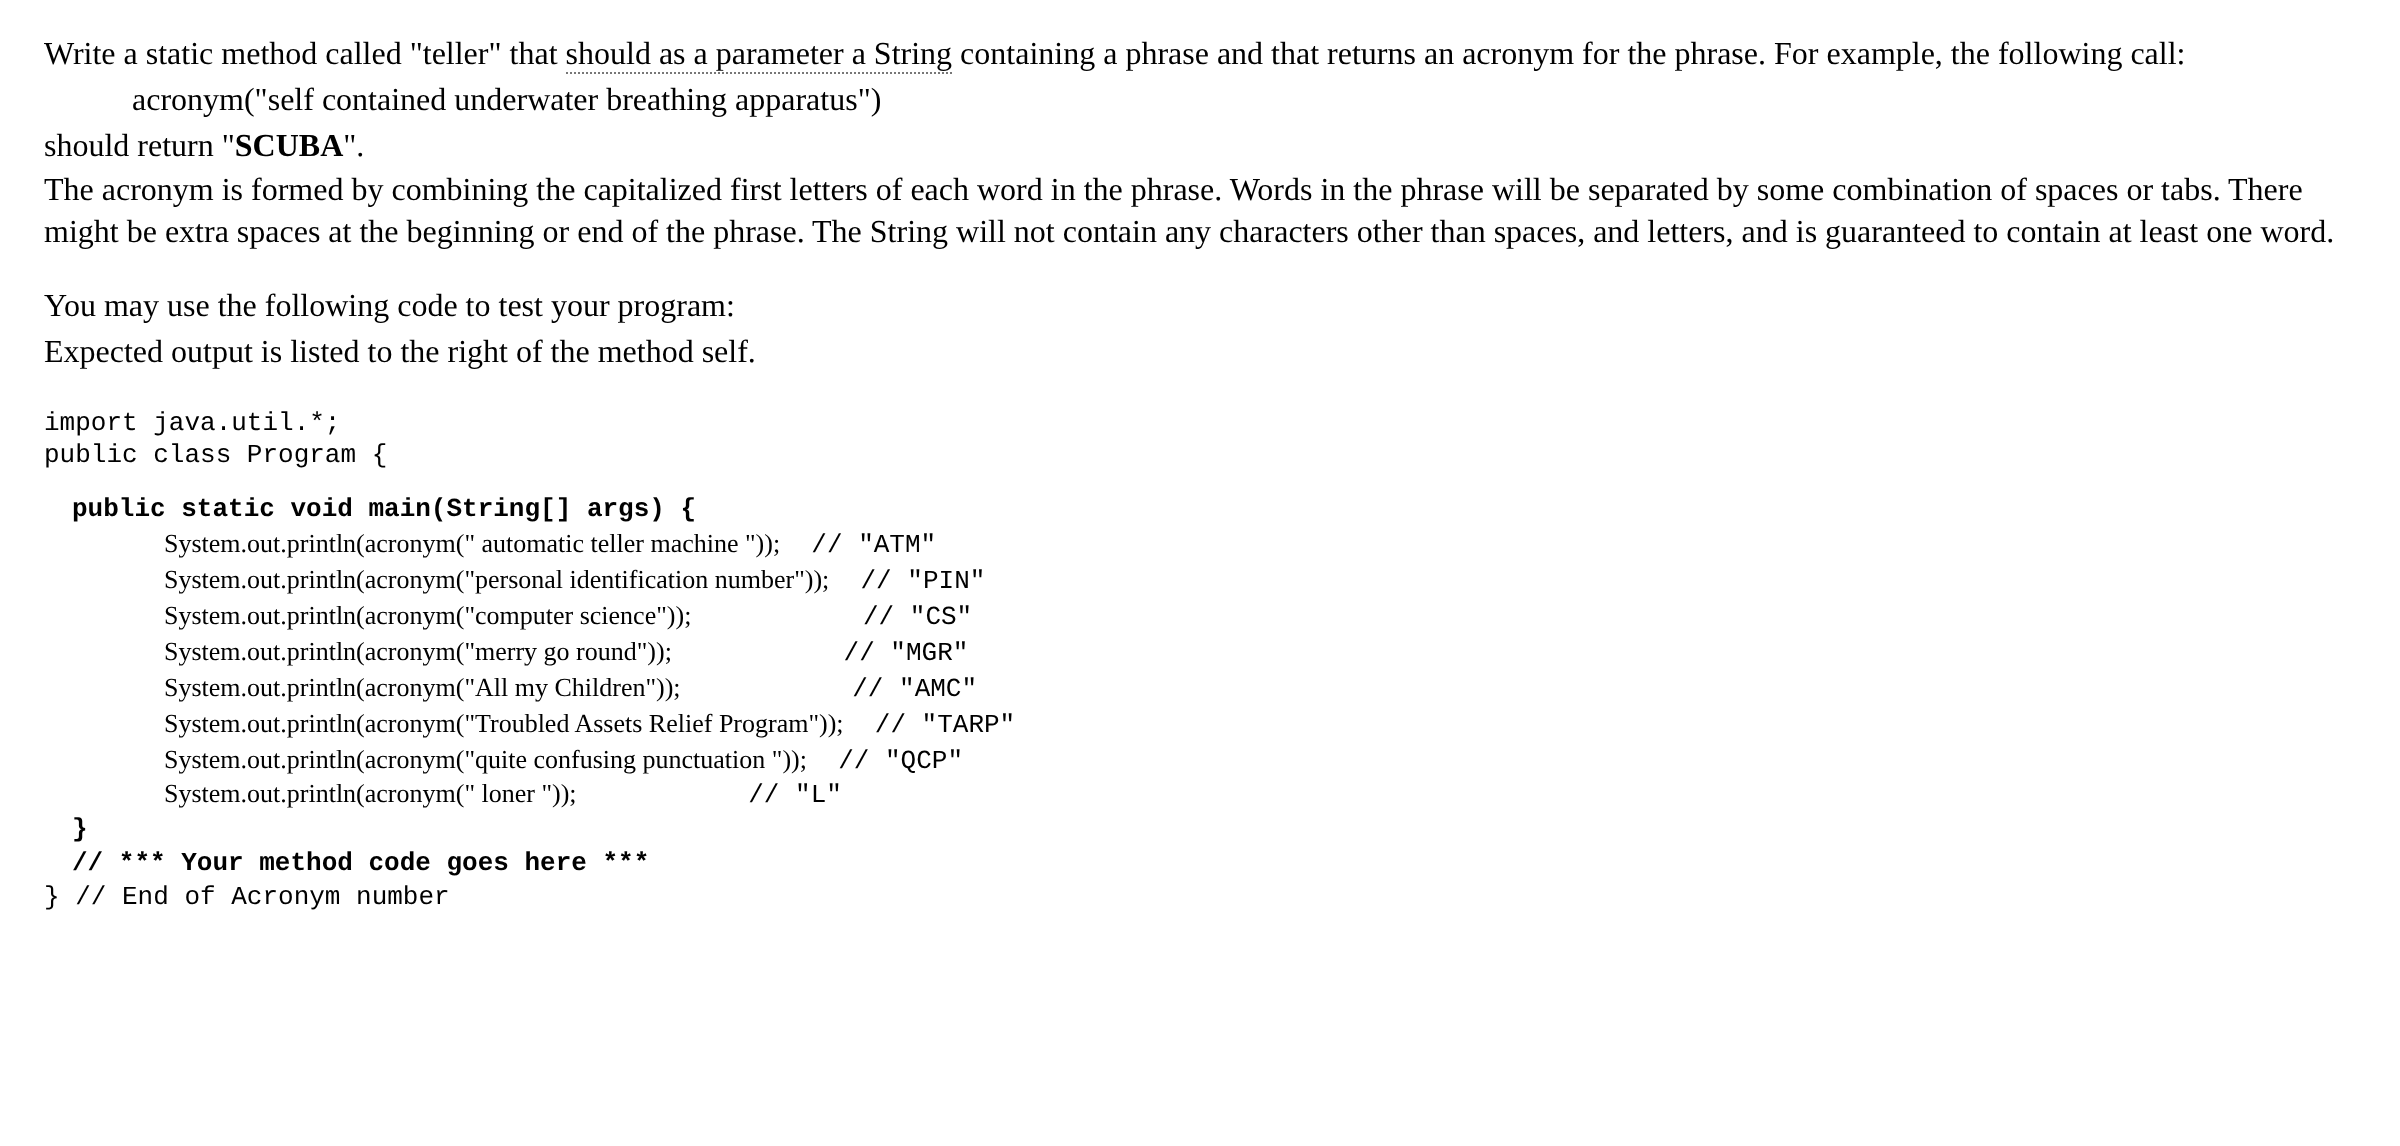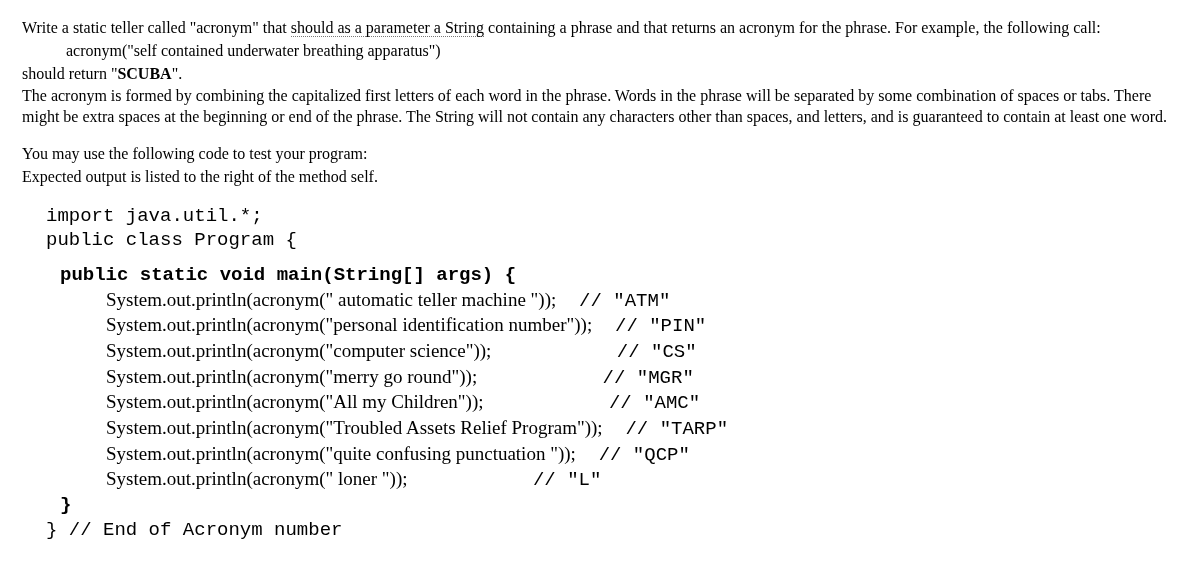--- a/index.html
+++ b/index.html
@@ -17,40 +17,39 @@
     margin: 0 0 2px 0;
   }
   .indent {
     padding-left: 44px;
   }
   .gap {
     height: 14px;
   }
   .mono {
     font-family: "Courier New", Courier, monospace;
-    font-size: 19px;
-    margin-left: 24px;
+    font-size: 13px;
   }
   .code-indent {
     padding-left: 14px;
     font-weight: bold;
   }
   .code-indent2 {
     padding-left: 60px;
   }
   .dotted {
     border-bottom: 1px dotted #777;
   }
   .b { font-weight: bold; }
 </style>
 </head>
 <body>
 
 <div class="para">
-  <span>Write a static teller called "acronym" that </span><span class="dotted">should as a parameter a String</span><span> containing a phrase and that returns an acronym for the phrase.  For example, the following call:</span>
+  <span>Write a static method called "teller" that </span><span class="dotted">should as a parameter a String</span><span> containing a phrase and that returns an acronym for the phrase.  For example, the following call:</span>
 </div>
 <div class="para indent">acronym("self contained underwater breathing apparatus")</div>
 <div class="para">
   <span>should return "</span><span class="b">SCUBA</span><span>".</span>
 </div>
 <div class="para">The acronym is formed by combining the capitalized first letters of each word in the phrase.  Words in the phrase will be separated by some combination of spaces or tabs.  There might be extra spaces at the beginning or end of the phrase.  The String will not contain any characters other than spaces, and letters, and is guaranteed to contain at least one word.</div>
 
 <div class="gap"></div>
 
 <div class="para">You may use the following code to test your program:</div>
@@ -83,14 +82,15 @@
     <span style="font-family:'Times New Roman',serif;">System.out.println(acronym("Troubled Assets Relief Program"));</span><span style="white-space:pre;">  // "TARP"</span>
   </div>
   <div class="code-indent2">
     <span style="font-family:'Times New Roman',serif;">System.out.println(acronym("quite  confusing  punctuation "));</span><span style="white-space:pre;">  // "QCP"</span>
   </div>
   <div class="code-indent2">
     <span style="font-family:'Times New Roman',serif;">System.out.println(acronym("  loner  "));</span><span style="white-space:pre;">           // "L"</span>
   </div>
 
   <div class="code-indent">}</div>
+  <div class="code-indent">  // *** Your method code goes here ***</div>
   <div>} // End of Acronym number</div>
 </div>
 
 </body></html>

